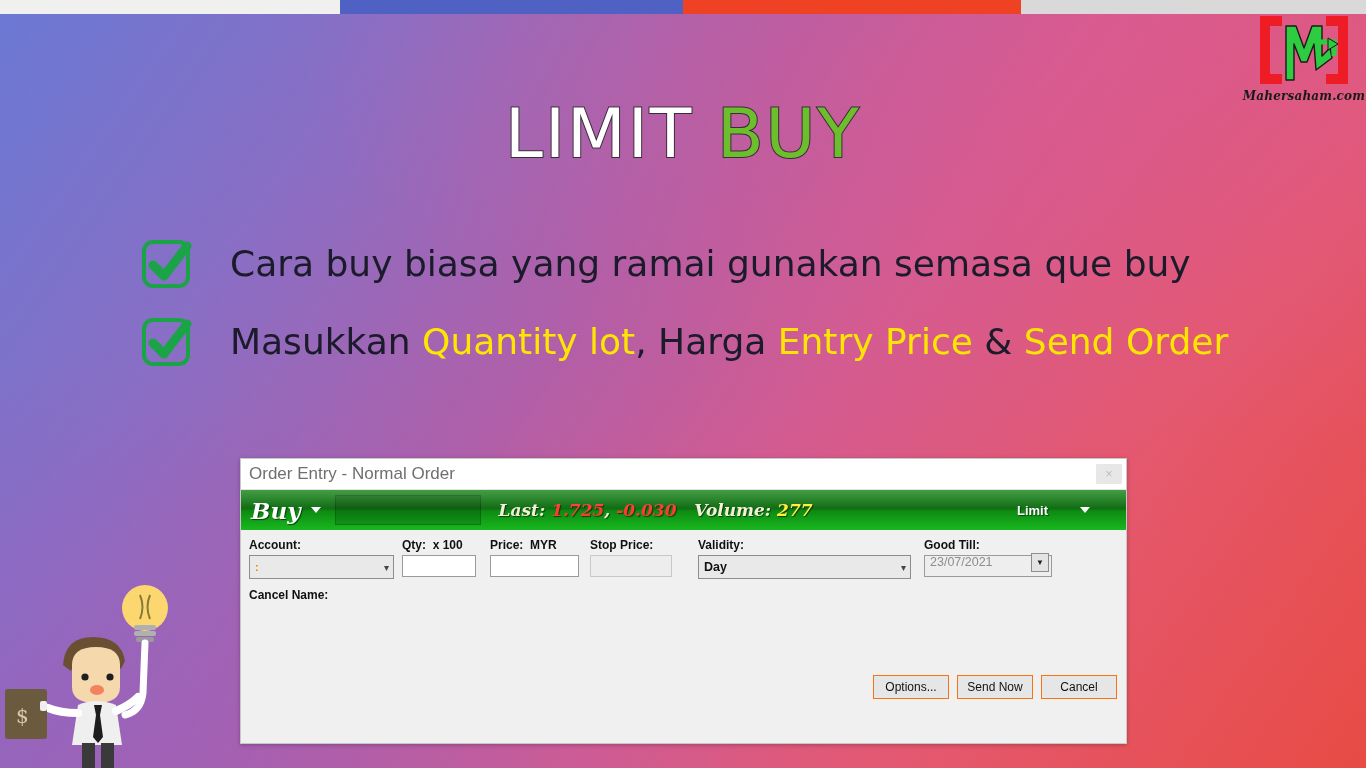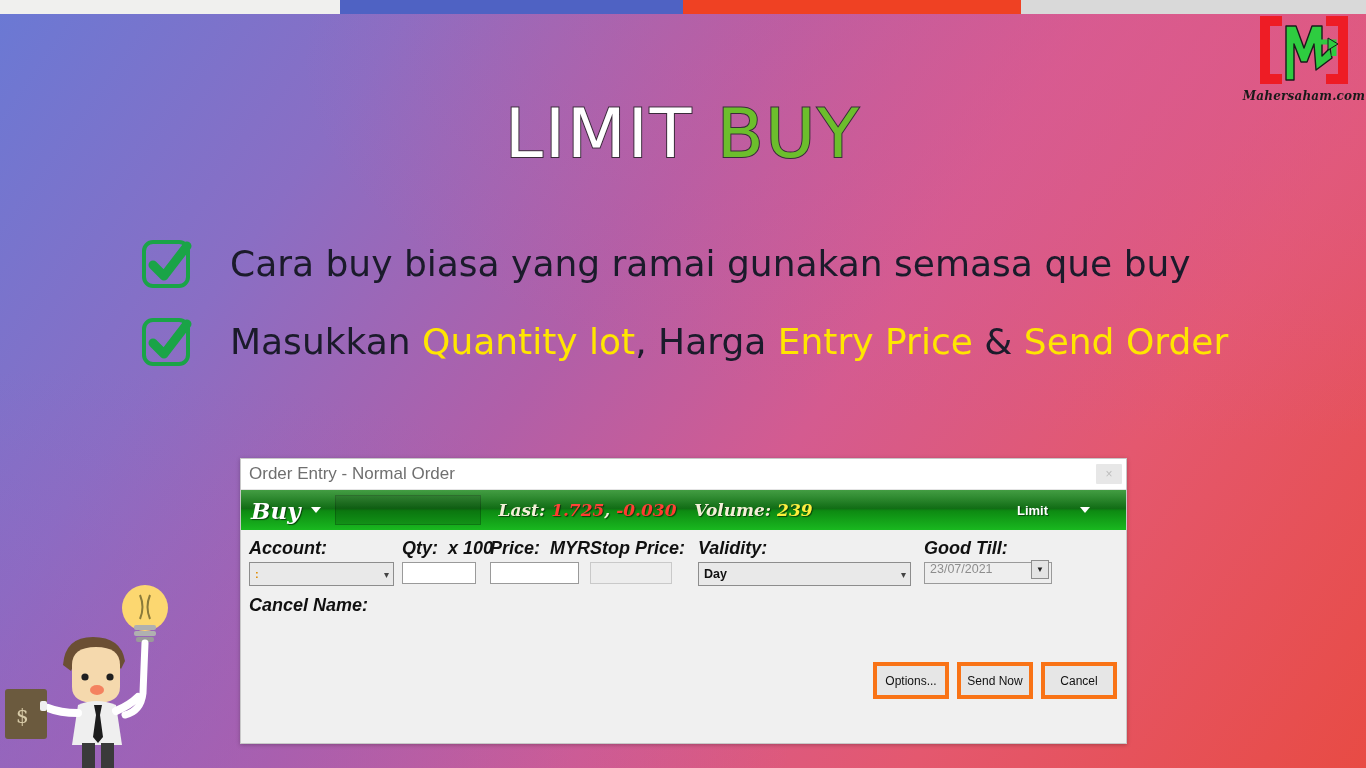--- a/index.html
+++ b/index.html
@@ -119,21 +119,21 @@
     font-size:13px;font-weight:bold;color:#ffffff;text-shadow:1px 1px 1px rgba(0,0,0,.55);
   }
   .ordertype-caret{
     position:absolute;right:36px;top:17px;
     width:0;height:0;border-left:5px solid transparent;border-right:5px solid transparent;
     border-top:6px solid #ffffff;
   }
   .dlg-body{padding:8px 8px 0 8px;position:relative;height:214px;}
   .frow{display:flex;align-items:flex-start;}
   .fld{margin-right:8px;}
-  .flabel{font-size:18px;font-weight:bold;color:#101010;display:block;margin-bottom:3px;white-space:nowrap;font-style:italic;}
+  .flabel{font-size:12px;font-weight:bold;color:#101010;display:block;margin-bottom:3px;white-space:nowrap;}
   .flabel .sub{font-weight:bold;}
   .inp{
     height:22px;background:#ffffff;border:1px solid #9a9a9a;box-sizing:border-box;
     font-size:12px;color:#222;padding:0 4px;line-height:20px;
   }
   .inp.dis{background:#ededed;border:1px solid #c9c9c9;}
   .combo{
     height:24px;background:#e9e9e9;border:1px solid #8d8d8d;box-sizing:border-box;
     display:flex;align-items:center;justify-content:space-between;padding:0 4px 0 5px;
     font-size:12.5px;font-weight:bold;color:#111;
@@ -145,21 +145,21 @@
     display:flex;align-items:center;justify-content:space-between;padding:0 2px 8px 5px;
     font-size:12.5px;color:#8d8d8d;
   }
   .date-btn{
     width:16px;height:17px;background:#e4e4e4;border:1px solid #8d8d8d;
     display:flex;align-items:center;justify-content:center;font-size:8px;color:#222;
   }
   .clientrow{margin-top:9px;}
   .btnbar{position:absolute;right:9px;bottom:53px;display:flex;gap:8px;}
   .btn{
-    min-width:76px;height:37px;background:#e6e6e6;border:4px solid #f97316;
+    min-width:76px;height:24px;background:#e6e6e6;border:1px solid #f97316;
     font-size:12px;color:#111;display:flex;align-items:center;justify-content:center;
     box-sizing:border-box;
   }
 </style>
 </head>
 <body>
 
 <div id="slide">
 
   <div class="bg"></div>
@@ -262,21 +262,21 @@
     </div>
 
     <div class="dlg-green">
       <div class="side-word">Buy</div>
       <div class="caret"></div>
       <div class="sym-box"></div>
       <div class="quote"><span>Last:</span>
         <span class="q-red">1.725</span><span>,</span>
         <span class="q-red">-0.030</span>
         &nbsp;&nbsp;<span>Volume:</span>
-        <span class="q-yellow">239</span>
+        <span class="q-yellow">277</span>
       </div>
       <div class="ordertype">
         <span>Limit</span>
       </div>
       <div class="ordertype-caret"></div>
     </div>
 
     <div class="dlg-body">
       <div class="frow">
 

